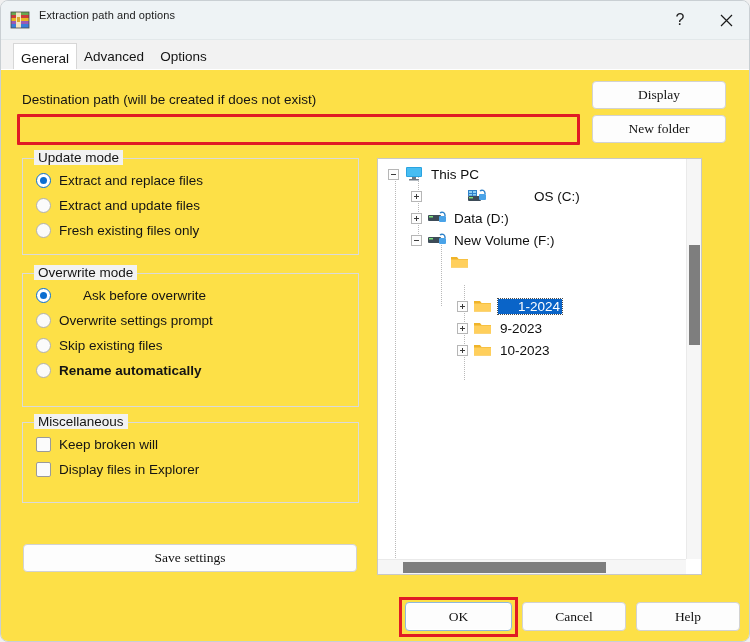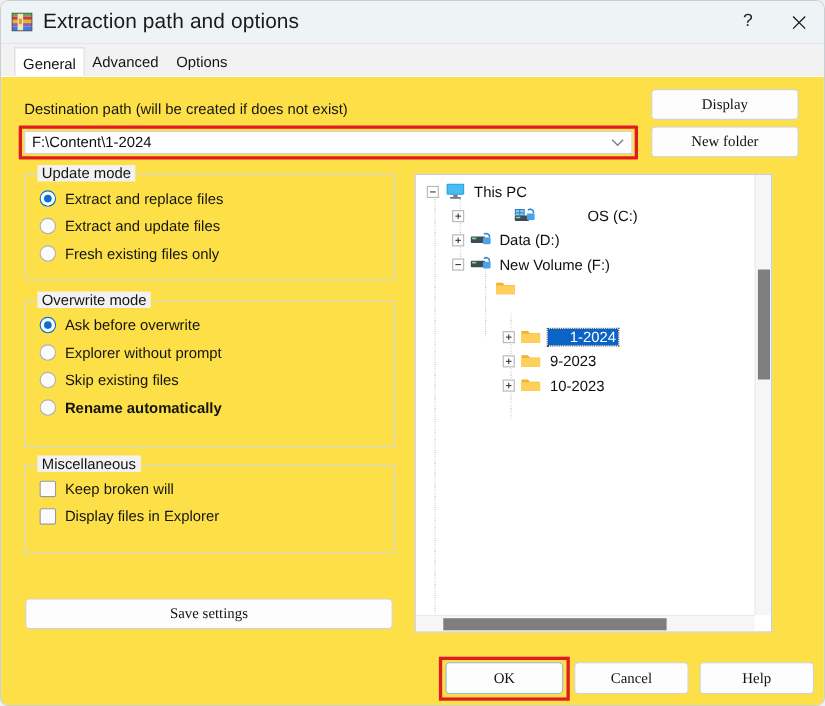--- a/index.html
+++ b/index.html
@@ -25,21 +25,21 @@
     position:absolute;left:0;top:0;width:748px;height:39px;
     background:#eef3f5;
     border-bottom:1px solid #e2e8ea;
     box-sizing:border-box;
   }
   .app-icon{
     position:absolute;left:8px;top:8px;width:22px;height:22px;
   }
   .title-text{
     position:absolute;left:38px;top:8px;
-    font-size:19px;color:#1b1b1b;
+    font-size:11px;color:#1b1b1b;
     letter-spacing:.1px;
     white-space:nowrap;
   }
   .tb-btn{
     position:absolute;top:0;width:46px;height:38px;
     display:flex;align-items:center;justify-content:center;
     font-size:16px;color:#222;cursor:default;
   }
   .tb-help{right:46px;}
   .tb-close{right:0;}
@@ -243,28 +243,20 @@
       <span>Options</span>
     </div>
   </div>
   <div class="tabline"></div>
 
   <div class="panel">
 
     <div class="dest-label">Destination path (will be created if does not exist)</div>
 
     <div class="path-highlight"></div>
-    <div class="path-field">
-      <span class="path-value">F:\Content\1-2024</span>
-      <span class="path-caret">
-        <svg width="13" height="9" viewBox="0 0 13 9">
-          <path d="M1.5 2 L6.5 7 L11.5 2" stroke="#808080" stroke-width="1.3" fill="none"></path>
-        </svg>
-      </span>
-    </div>
 
     <div class="btn btn-display">
       <span>Display</span>
     </div>
     <div class="btn btn-newfolder">
       <span>New folder</span>
     </div>
 
     <div class="group g-update">
       <div class="group-title">Update mode</div>
@@ -277,27 +269,27 @@
         <span>Extract and update files</span>
       </div>
       <div class="opt" style="top:64px;">
         <span class="radio"></span>
         <span>Fresh existing files only</span>
       </div>
     </div>
 
     <div class="group g-overwrite">
       <div class="group-title">Overwrite mode</div>
-      <div class="opt" style="top:14px;">
+      <div class="opt" style="top:14px;gap:24px;">
         <span class="radio checked"></span>
         <span>Ask before overwrite</span>
       </div>
       <div class="opt" style="top:39px;">
         <span class="radio"></span>
-        <span>Explorer without prompt</span>
+        <span>Overwrite settings prompt</span>
       </div>
       <div class="opt" style="top:64px;">
         <span class="radio"></span>
         <span>Skip existing files</span>
       </div>
       <div class="opt" style="top:89px;font-weight:bold;">
         <span class="radio"></span>
         <span>Rename automatically</span>
       </div>
     </div>

